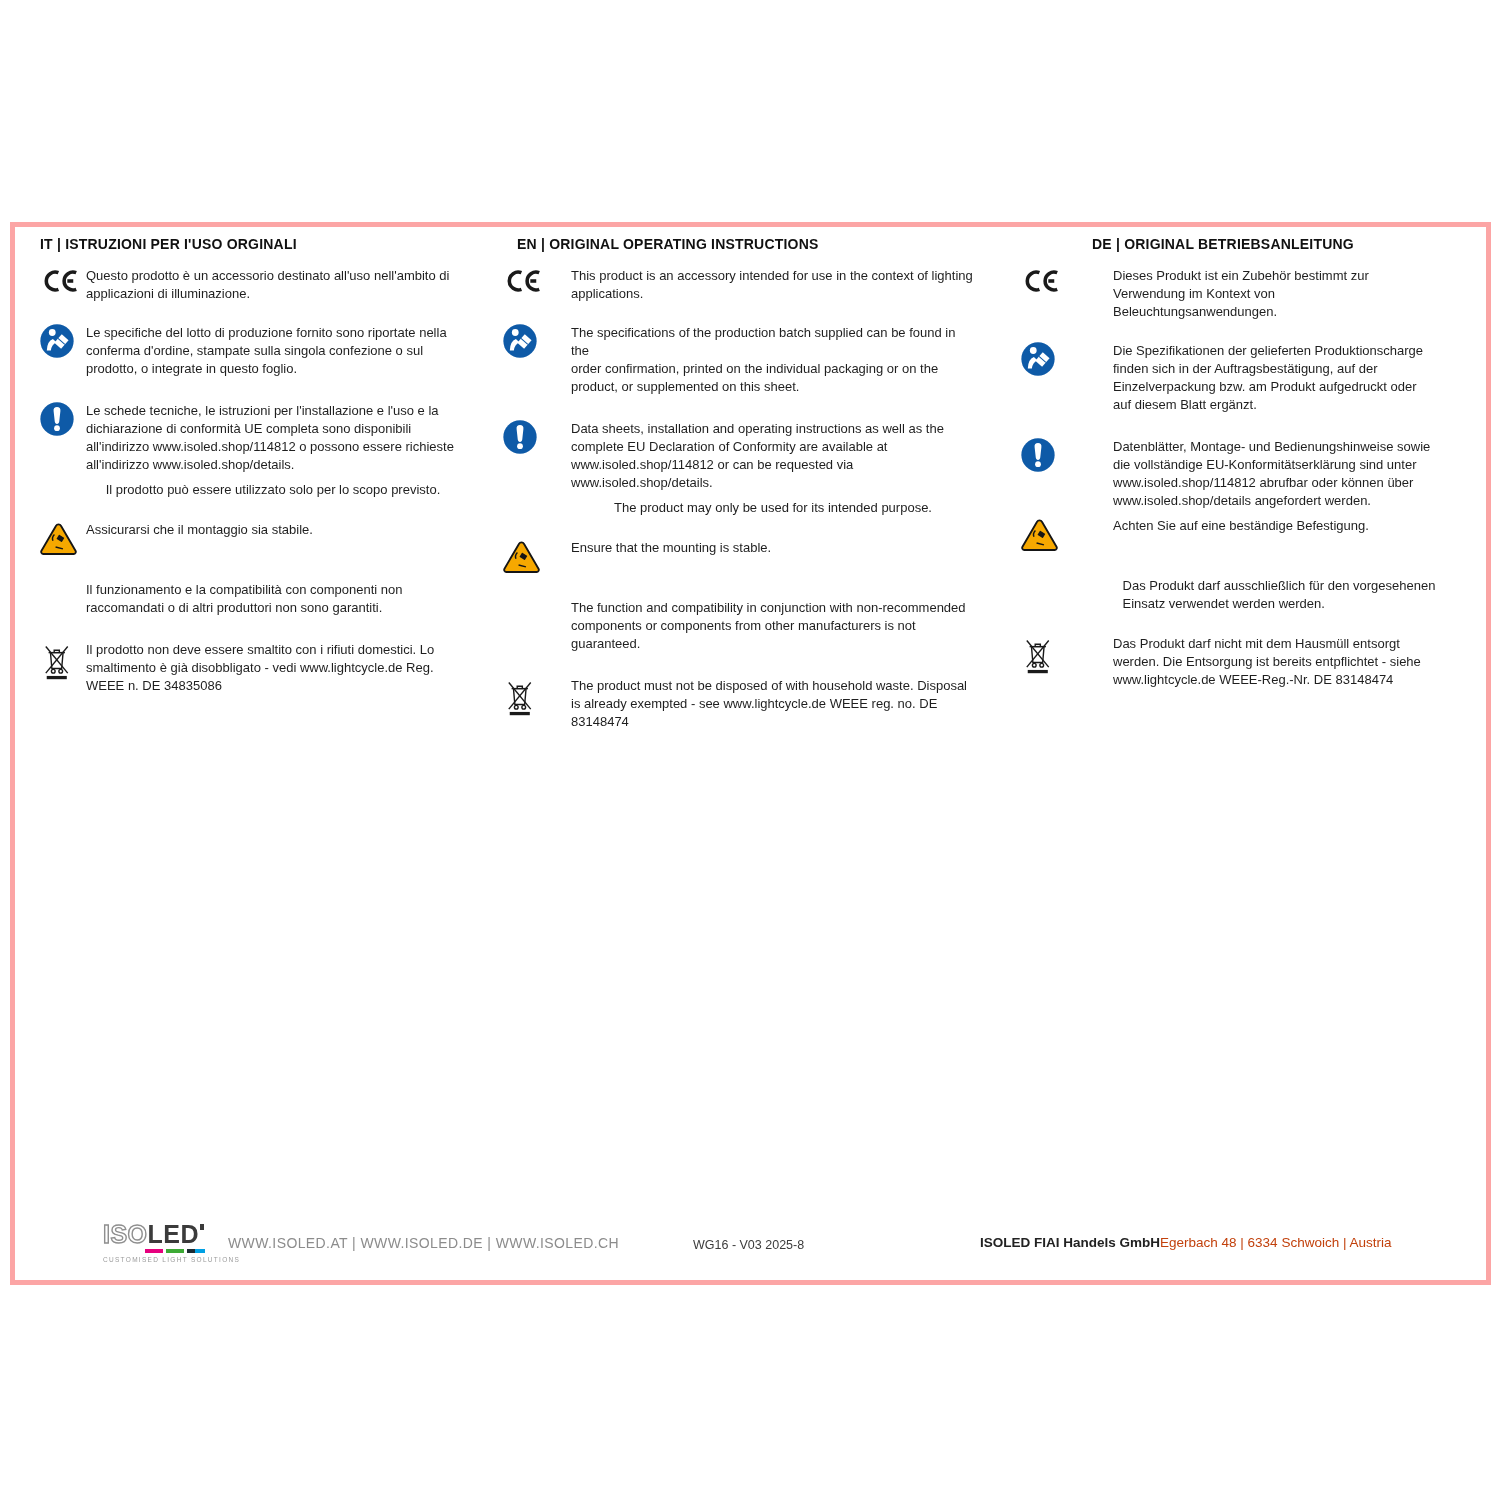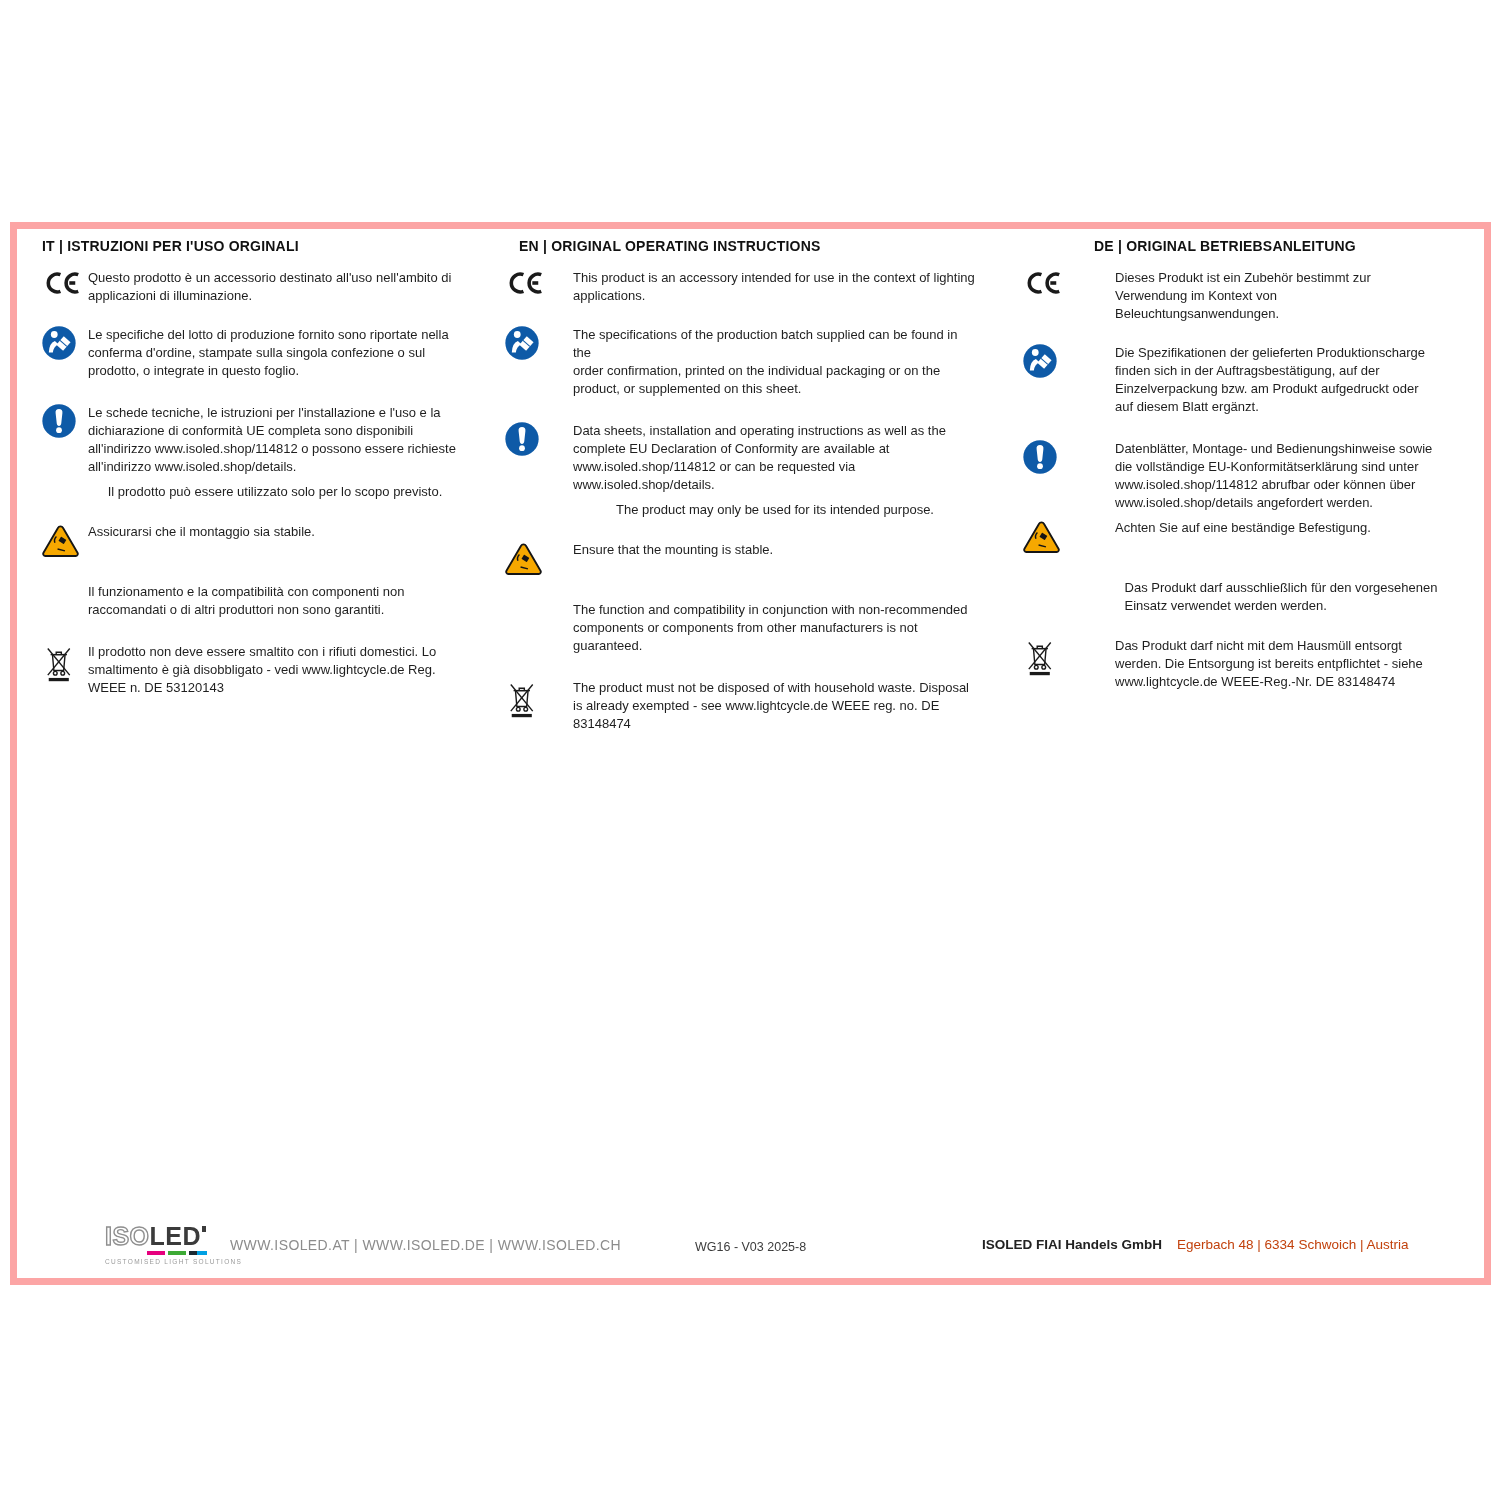--- a/index.html
+++ b/index.html
@@ -1,19 +1,19 @@
 <!DOCTYPE html>
 <html><head>
 <meta charset="utf-8">
 <style>
   html,body{margin:0;padding:0;background:#fff;}
   .page{position:relative;width:1500px;height:1500px;background:#ffffff;overflow:hidden;
         font-family:"Liberation Sans", sans-serif;color:#1f1f1f;}
   .frame{position:absolute;left:10px;top:222px;width:1481px;height:1063px;
-         border:7px solid #fca5a5;box-sizing:border-box;background:#fff;}
+         border:5px solid #fca5a5;box-sizing:border-box;background:#fff;}
   .col{position:absolute;top:9px;}
   .col-it{left:25px;width:420px;}
   .col-en{left:488px;width:472px;}
   .col-de{left:1006px;width:424px;}
   .col-header{font-size:14px;font-weight:bold;letter-spacing:.2px;margin:0 0 15px 0;color:#111;}
   .col-en .col-header{margin-left:14px;}
   .col-de .col-header{margin-left:40px;padding-left:31px;}
   .item{display:flex;align-items:flex-start;}
   .icon-cell{flex:0 0 auto;}
   .col-it .icon-cell{width:46px;}
@@ -38,21 +38,21 @@
   .logo-led{color:#3b3b3b;}
   .logo-tm{display:inline-block;width:4px;height:6px;background:#3b3b3b;vertical-align:top;margin:2px 0 0 1px;}
   .logo-bars{display:flex;gap:3px;margin:2px 0 3px 42px;}
   .logo-bars span{height:4px;width:18px;display:block;}
   .bar-1{background:#e6007e;}
   .bar-2{background:#3daa35;}
   .bar-3{background:linear-gradient(to right,#1c2b33 0 45%,#00a0e3 45% 100%);}
   .logo-tagline{font-size:6.5px;letter-spacing:1.3px;color:#9b9b9b;white-space:nowrap;}
   .websites{position:absolute;left:213px;top:1008px;font-size:14px;color:#8c8c8c;letter-spacing:.4px;white-space:nowrap;}
   .doccode{position:absolute;left:678px;top:1011px;font-size:12.5px;color:#3c3c3c;white-space:nowrap;}
-  .company{position:absolute;left:965px;top:1008px;font-size:13.5px;white-space:nowrap;display:flex;gap:15px;}
+  .company{position:absolute;left:965px;top:1008px;font-size:13.5px;white-space:nowrap;display:flex;}
   .company-name{font-weight:bold;color:#222;}
   .company-address{color:#c2410c;}
   .hidden-defs{position:absolute;width:0;height:0;overflow:hidden;}
 </style>
 </head>
 <body>
 
 <svg class="hidden-defs" aria-hidden="true">
   <defs>
     <symbol id="sym-ce" viewBox="0 0 64 40">
@@ -146,21 +146,21 @@
 raccomandati o di altri produttori non sono garantiti.</div>
       </div>
       <div class="item item-7">
         <div class="icon-cell">
             <svg class="i-weee">
               <use href="#sym-weee"></use>
             </svg>
           </div>
         <div class="text">Il prodotto non deve essere smaltito con i rifiuti domestici. Lo
 smaltimento è già disobbligato - vedi www.lightcycle.de Reg.
-WEEE n. DE 53120143</div>
+WEEE n. DE 34835086</div>
       </div>
     </div>
 
     <div class="col col-en">
       <h2 class="col-header">EN | ORIGINAL OPERATING INSTRUCTIONS</h2>
       <div class="item item-1">
         <div class="icon-cell">
             <svg class="i-ce">
               <use href="#sym-ce"></use>
             </svg>

